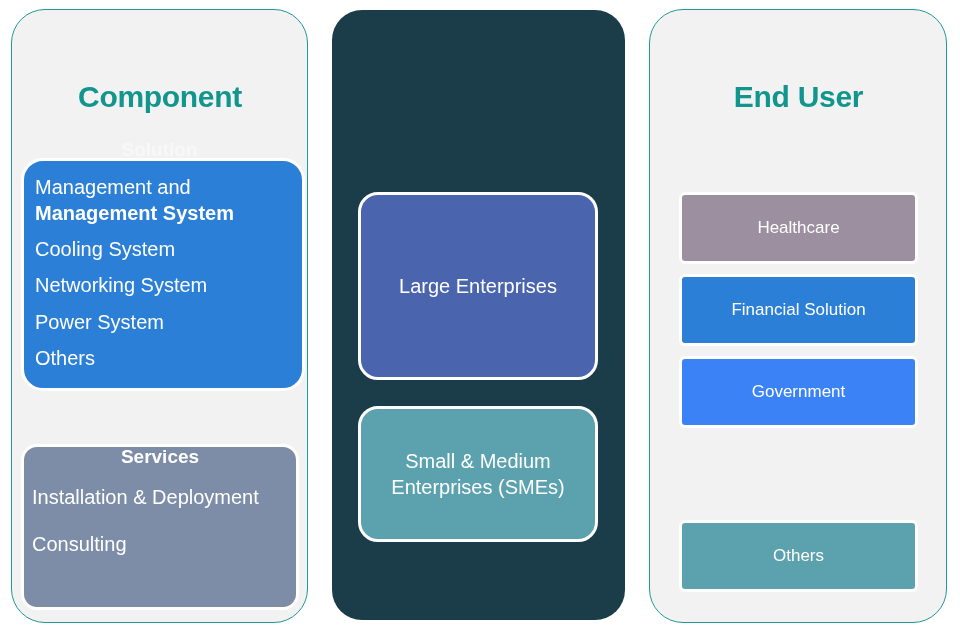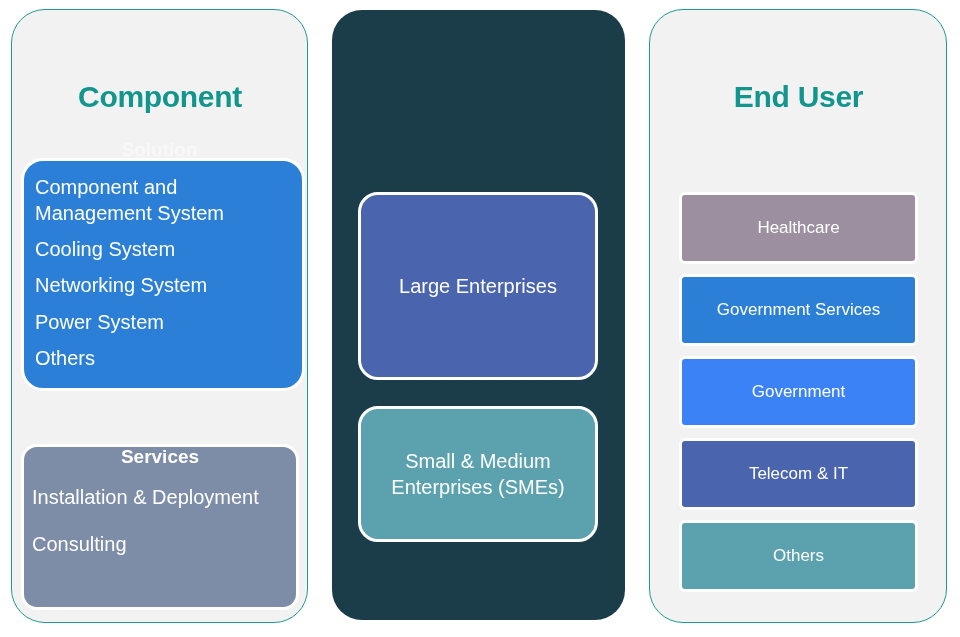--- a/index.html
+++ b/index.html
@@ -57,22 +57,22 @@
     justify-content: center; font-size: 17px;
   }
 </style>
 </head>
 <body>
 
 <div class="panel panel-light" id="p-component">
   <div class="panel-title title-teal" style="top:70px;">Component</div>
   <div class="solution-label">Solution</div>
   <div class="box" id="box-solution">
-    <div class="list-item">Component and</div>
-    <div class="list-item" style="margin-bottom:10px;">Management System</div>
+    <div class="list-item">Management and</div>
+    <div class="list-item" style="margin-bottom:10px;font-weight:bold;">Management System</div>
     <div class="list-item" style="margin-bottom:10px;">Cooling System</div>
     <div class="list-item" style="margin-bottom:11px;">Networking System</div>
     <div class="list-item" style="margin-bottom:10px;">Power System</div>
     <div class="list-item">Others</div>
   </div>
   <div class="box" id="box-services">
     <div class="services-title">Services</div>
     <div class="svc-item">Installation &amp; Deployment</div>
     <div class="svc-item">Consulting</div>
   </div>
@@ -86,17 +86,16 @@
     <div>
       <div>Small &amp; Medium</div>
       <div>Enterprises (SMEs)</div>
     </div>
   </div>
 </div>
 
 <div class="panel panel-light" id="p-enduser">
   <div class="panel-title title-teal" style="top:70px;">End User</div>
   <div class="box eu-box" style="top:182px;background:#9c8fa0;">Healthcare</div>
-  <div class="box eu-box" style="top:264px;background:#2b7fd6;">Government Services</div>
+  <div class="box eu-box" style="top:264px;background:#2b7fd6;">Financial Solution</div>
   <div class="box eu-box" style="top:346px;background:#3b82f6;">Government</div>
-  <div class="box eu-box" style="top:428px;background:#4a65ad;">Telecom &amp; IT</div>
   <div class="box eu-box" style="top:510px;background:#5ba2ae;">Others</div>
 </div>
 
 </body></html>

